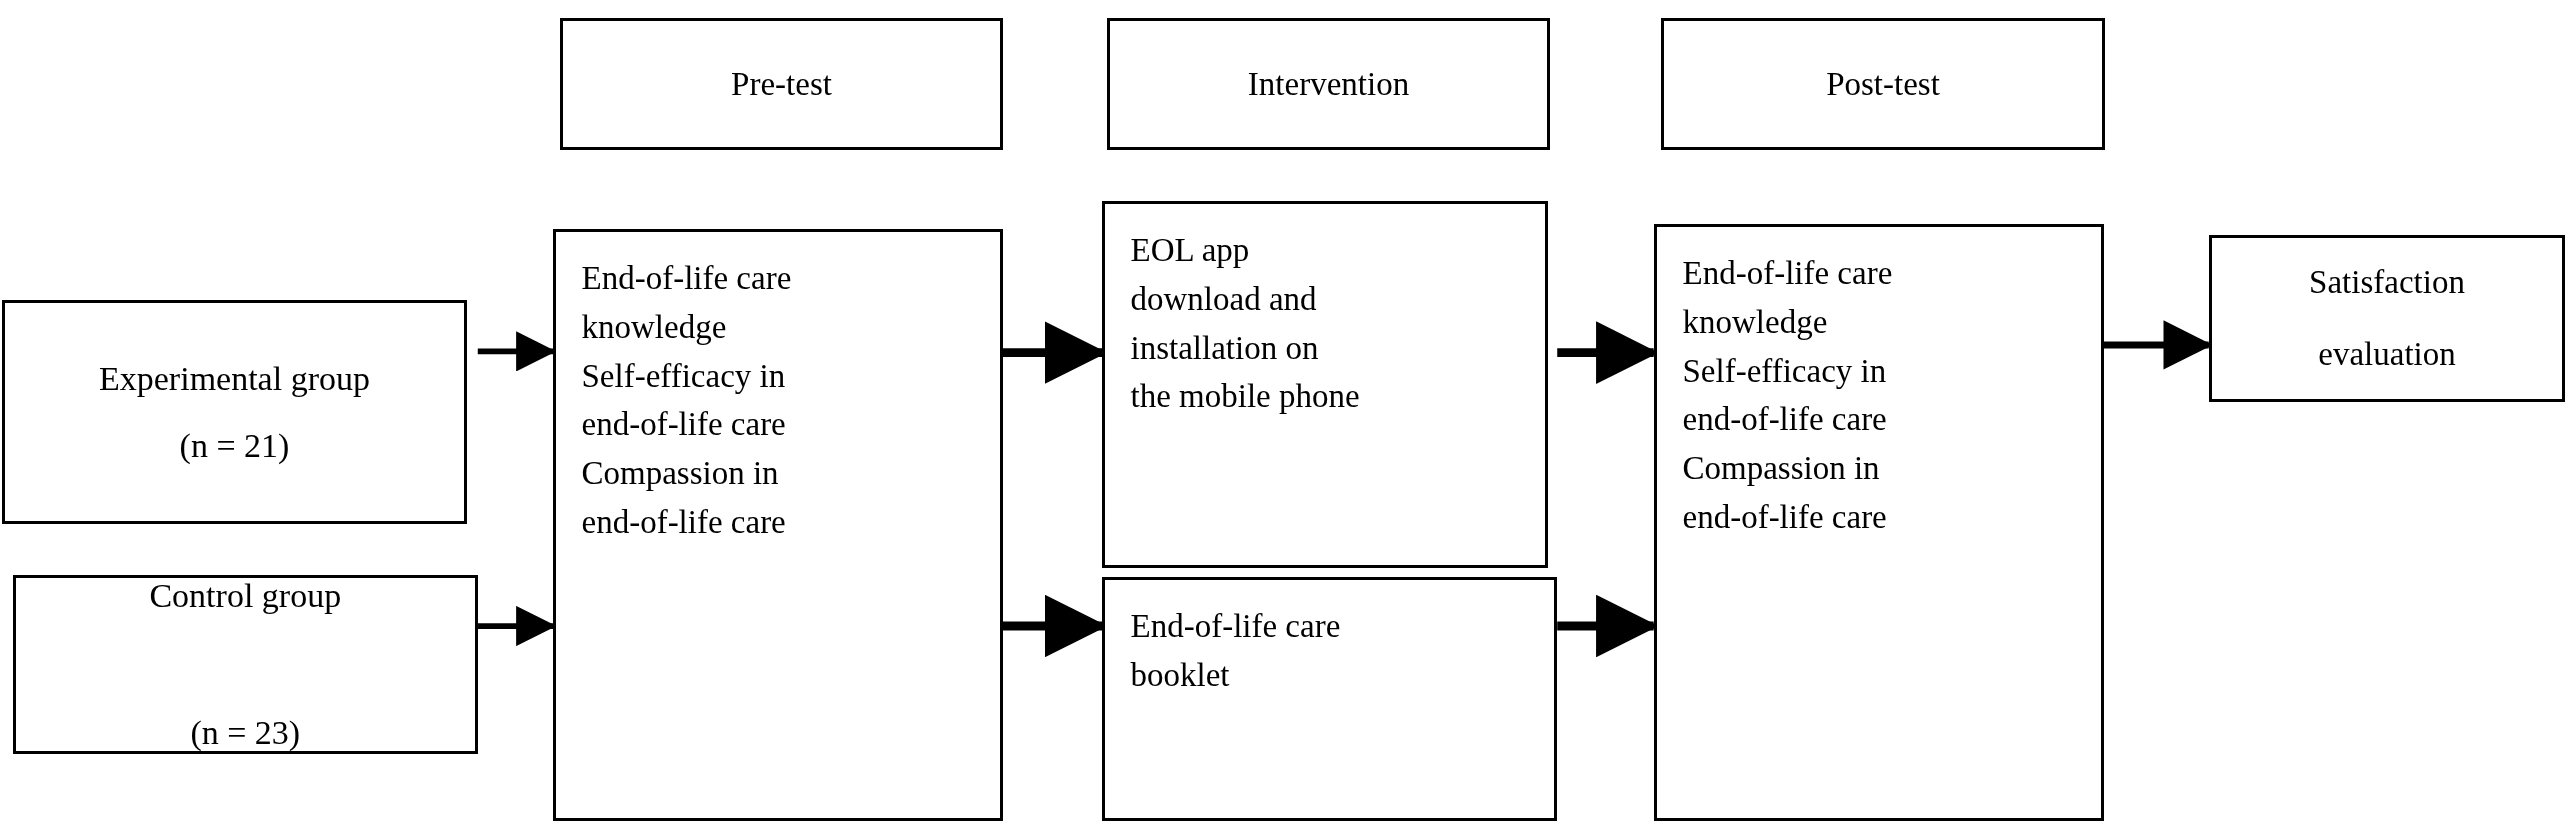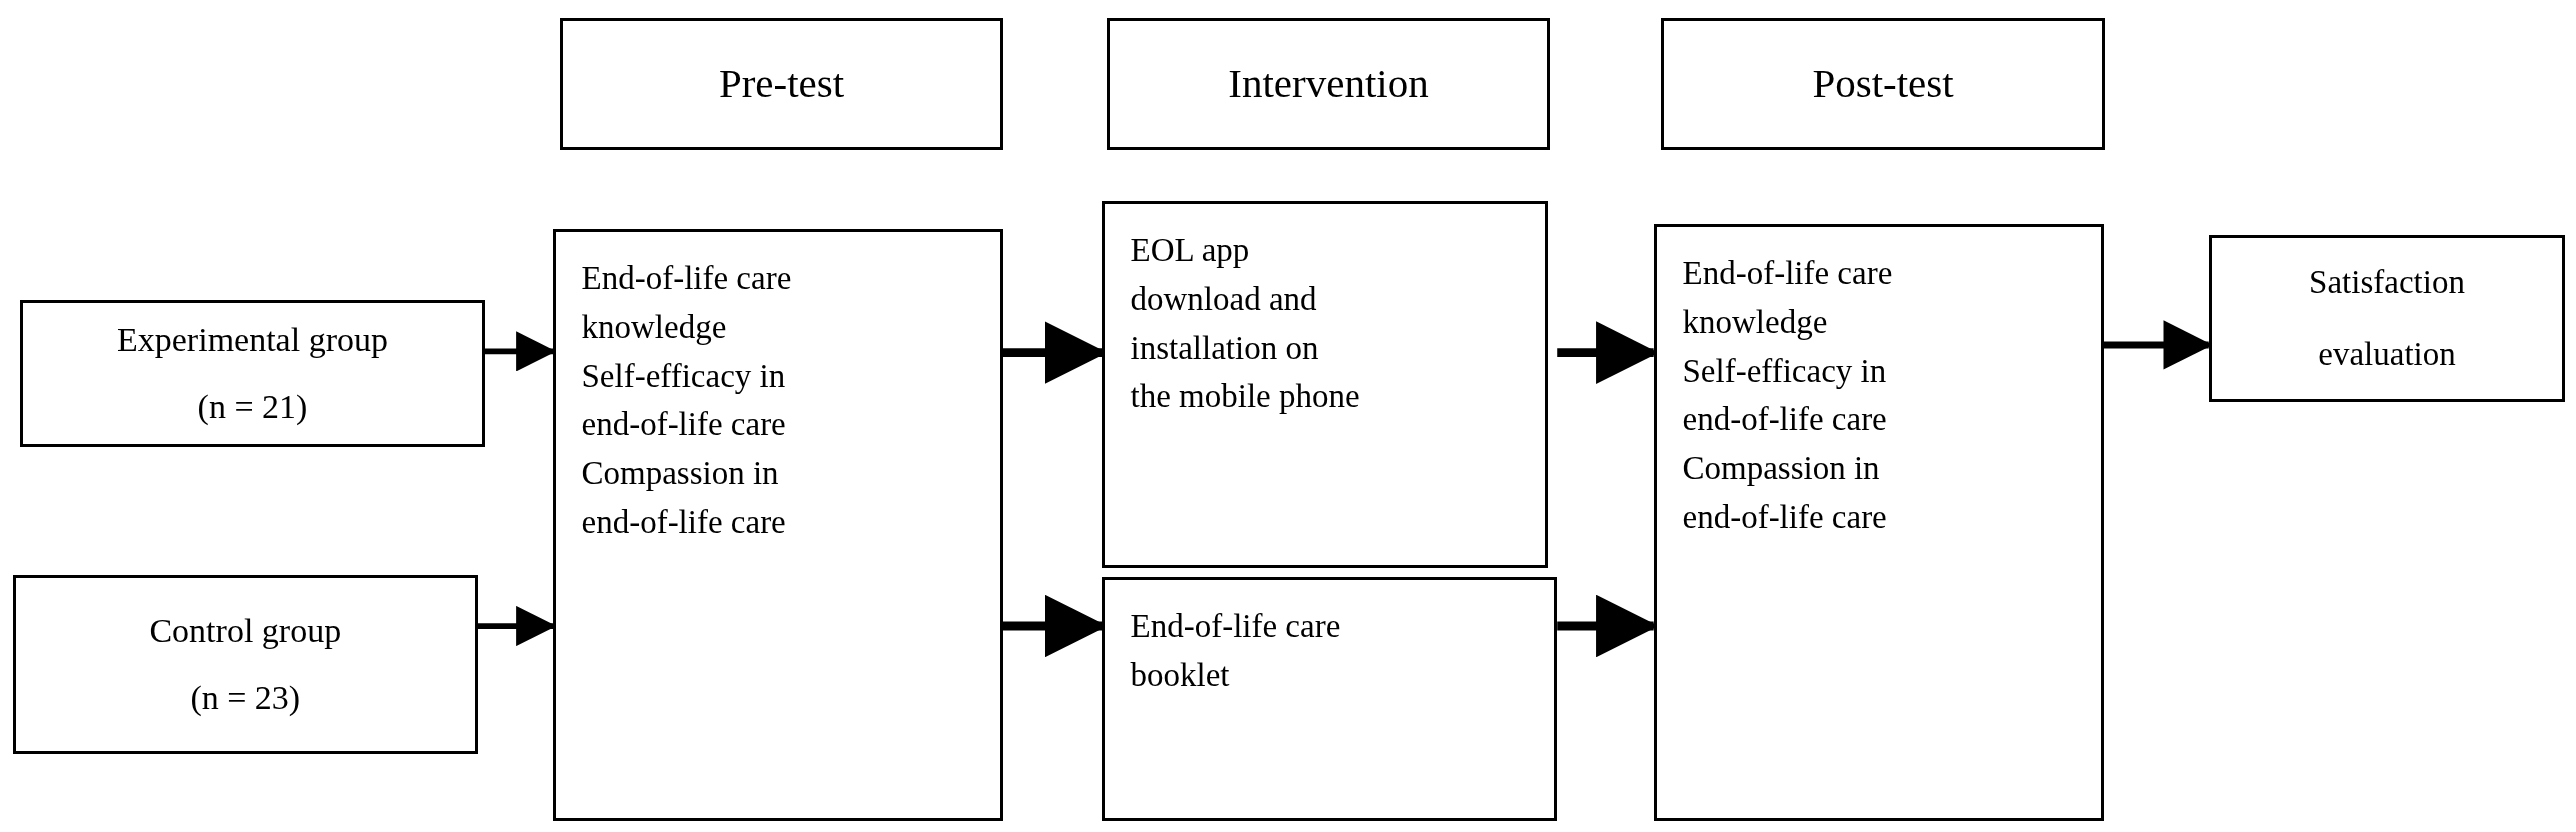--- a/index.html
+++ b/index.html
@@ -24,21 +24,21 @@
     background: #ffffff;
   }
 
   
   .header-box {
     display: flex;
     align-items: center;
     justify-content: center;
   }
   .header-label {
-    font-size: 41px;
+    font-size: 33px;
     line-height: 1.1;
     white-space: nowrap;
   }
 
   
   .group-box {
     display: flex;
     flex-direction: column;
     align-items: center;
     justify-content: center;
@@ -130,26 +130,26 @@
   </div>
 
   <div class="box header-box" style="left:1107px; top:18px; width:443px; height:132px;">
     <span class="header-label">Intervention</span>
   </div>
 
   <div class="box header-box" style="left:1661px; top:18px; width:444px; height:132px;">
     <span class="header-label">Post-test</span>
   </div>
 
-  <div class="box group-box" style="left:20px; top:300px; width:465px; height:147px;">
+  <div class="box group-box" style="left:2px; top:300px; width:465px; height:224px;">
     <span class="group-line primary">Experimental group</span>
     <span class="group-line">(n = 21)</span>
   </div>
 
-  <div class="box group-box" style="left:12.8px; top:575px; width:465px; height:179px;">
+  <div class="box group-box" style="left:12.8px; top:575px; width:465px; height:179px;justify-content:space-between;">
     <span class="group-line primary">Control group</span>
     <span class="group-line">(n = 23)</span>
   </div>
 
   <div class="box content-box" style="left:553px; top:229px; width:450px; height:592px;">
     <div class="content-line">End-of-life care</div>
     <div class="content-line">knowledge</div>
     <div class="content-line">Self-efficacy in</div>
     <div class="content-line">end-of-life care</div>
     <div class="content-line">Compassion in</div>

